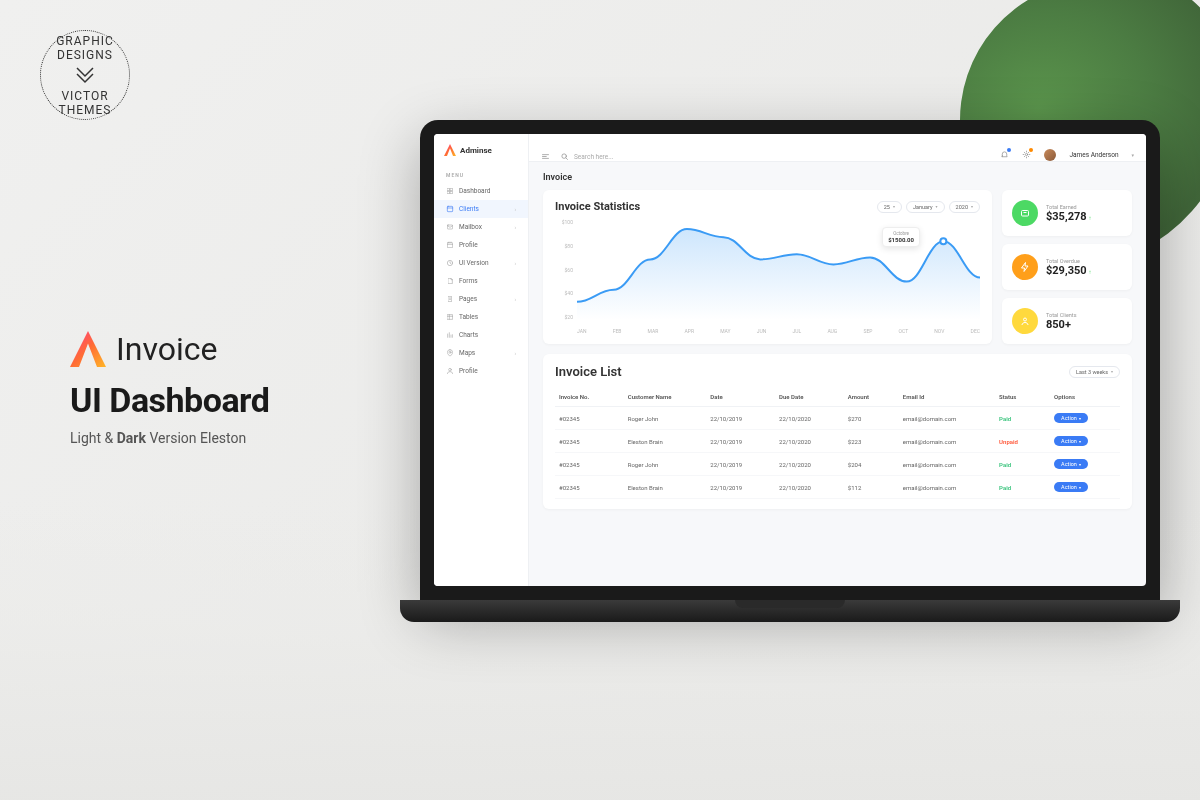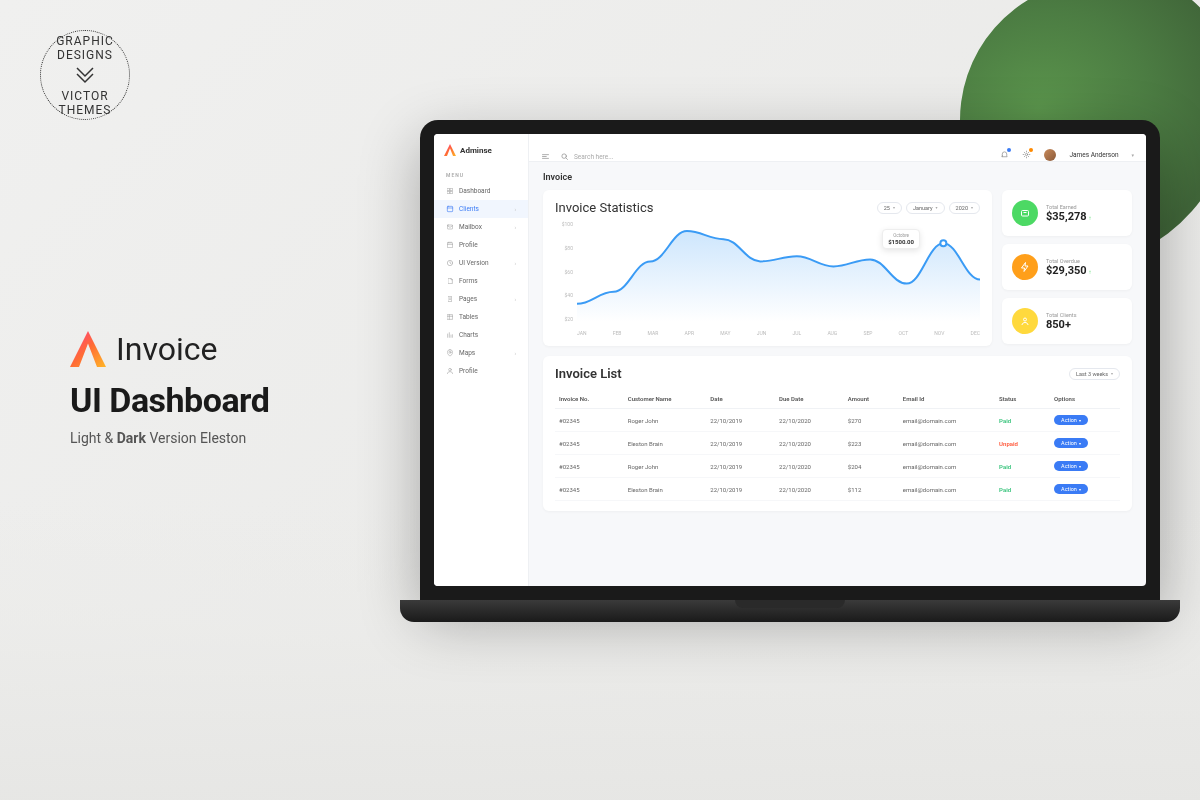--- a/index.html
+++ b/index.html
@@ -58,21 +58,21 @@
 .avatar { width: 12px; height: 12px; border-radius: 50%; background: linear-gradient(135deg, #c98a5a, #8a5a3a); }
 .username { font-size: 6.5px; color: #333; }
 
 .content { flex: 1; padding: 10px 14px; overflow: hidden; }
 .page-title { font-size: 9px; font-weight: 600; margin-bottom: 8px; }
 
 .row1 { display: flex; gap: 10px; margin-bottom: 10px; }
 .card { background: #fff; border-radius: 6px; box-shadow: 0 1px 3px rgba(0,0,0,0.04); }
 .chart-card { flex: 1; padding: 10px 12px; }
 .chart-head { display: flex; align-items: center; margin-bottom: 6px; }
-.chart-title { font-size: 13px; font-weight: 400; }
+.chart-title { font-size: 11px; font-weight: 700; }
 .pills { margin-left: auto; display: flex; gap: 4px; }
 .pill { border: 1px solid #e5e8ee; border-radius: 10px; padding: 2px 6px; font-size: 5.5px; color: #666; display: flex; align-items: center; gap: 3px; }
 .pill::after { content: "▾"; font-size: 4px; color: #aaa; }
 
 .chart { position: relative; height: 115px; }
 .y-axis { position: absolute; left: 0; top: 0; bottom: 14px; width: 18px; display: flex; flex-direction: column; justify-content: space-between; font-size: 5px; color: #bbb; text-align: right; }
 .plot { position: absolute; left: 22px; right: 0; top: 0; bottom: 14px; }
 .plot svg { width: 100%; height: 100%; }
 .x-axis { position: absolute; left: 22px; right: 0; bottom: 0; display: flex; justify-content: space-between; font-size: 5px; color: #bbb; }
 .tooltip { position: absolute; background: #fff; border: 1px solid #eee; border-radius: 4px; padding: 3px 5px; font-size: 5px; box-shadow: 0 2px 6px rgba(0,0,0,0.1); text-align: center; }

